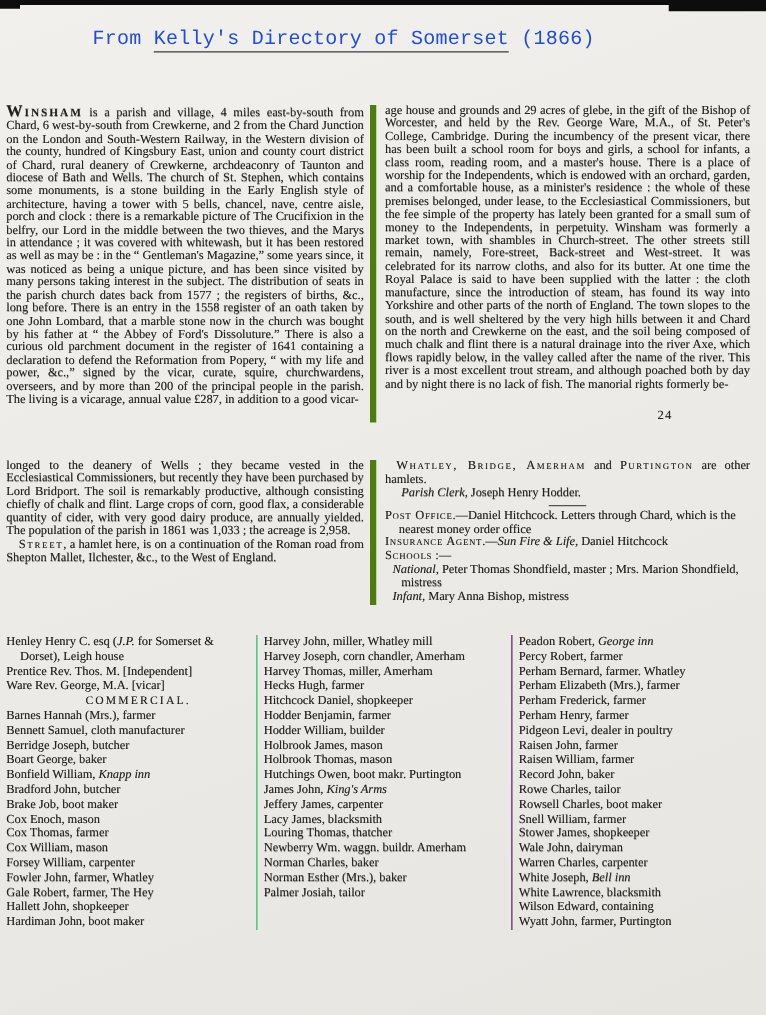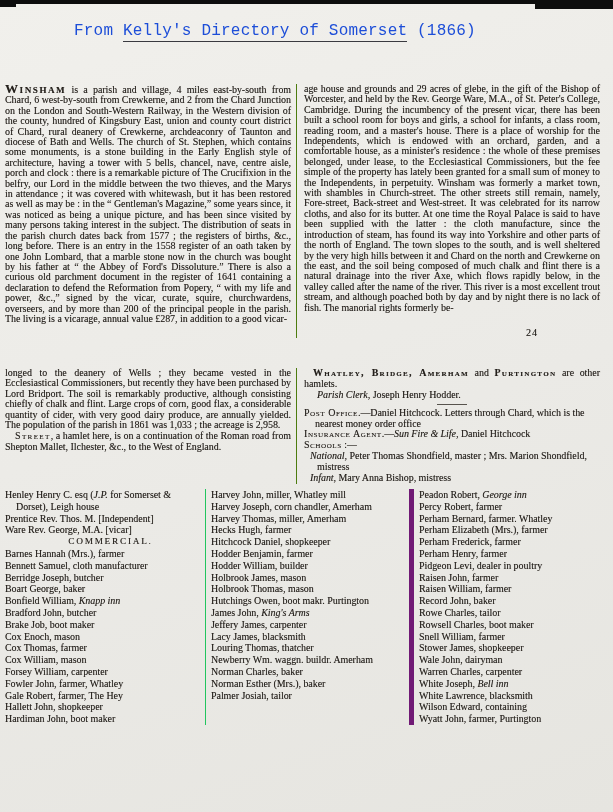--- a/index.html
+++ b/index.html
@@ -19,49 +19,49 @@
     font-family:"Liberation Mono","DejaVu Sans Mono",monospace;
     font-size:16px;color:#1d4ed8;letter-spacing:0.2px;
   }
   .title-underline{border-bottom:1.6px solid #3a3a40;padding-bottom:1px;}
 
   .article{position:absolute;top:84px;left:5px;width:601px;}
   .ink{text-shadow:0.2px 0.2px 0.4px rgba(45,38,30,0.45);}
 
   .twocol{display:flex;}
   .col-l{width:291px;padding-right:5px;box-sizing:border-box;}
-  .col-r{width:304px;padding-left:7px;box-sizing:border-box;border-left:1px solid #4d7c0f;}
+  .col-r{width:304px;padding-left:7px;box-sizing:border-box;border-left:5px solid #4d7c0f;}
   .para{font-size:9.9px;line-height:10.4px;text-align:justify;}
 
   .seg-n{}
   .seg-i{font-style:italic;}
   .seg-bi{font-weight:normal;font-style:italic;}
   .seg-sc{font-variant:small-caps;letter-spacing:0.6px;}
-  .seg-schdr{font-variant:small-caps;font-weight:bold;letter-spacing:1.3px;}
+  .seg-schdr{font-variant:small-caps;font-weight:normal;letter-spacing:1.3px;}
   .seg-lead{font-variant:small-caps;font-weight:bold;font-size:13px;letter-spacing:1.6px;}
   .seg-lead2{font-variant:small-caps;letter-spacing:1.4px;}
   .seg-hdr{display:block;text-align:center;text-indent:0;letter-spacing:1.8px;font-size:9.2px;}
 
   .pagenum{font-size:10px;text-align:right;padding-right:62px;margin-top:14px;letter-spacing:1px;}
 
   .block2{margin-top:30px;}
   .p-street{text-indent:10px;margin-top:1px;}
 
   .info-line{font-size:9.9px;line-height:10.9px;}
   .hamlets{text-align:justify;text-indent:9px;}
   .parish-clerk{text-indent:13px;}
   .mini-rule{width:30px;border-top:1px solid #57534d;margin:3px auto 3px auto;}
   .hang{padding-left:11px;text-indent:-11px;}
   .hang2{padding-left:13px;text-indent:-7px;}
 
-  .block3{display:flex;margin-top:5px;}
+  .block3{display:flex;margin-top:24px;}
   .dcol{box-sizing:border-box;}
   .dcol1{width:200px;}
   .dcol2{width:204px;border-left:1px solid #22c55e;padding-left:5px;}
-  .dcol3{width:197px;border-left:5px solid #701a75;padding-left:5px;}
+  .dcol3{width:197px;border-left:1px solid #701a75;padding-left:5px;}
   .dir-entry{font-size:9.9px;line-height:11.8px;padding-left:11px;text-indent:-11px;}
 </style>
 </head>
 <body>
 
 <div class="scan" id="bar-top"></div>
 <div class="scan" id="bar-top-right"></div>
 <div class="scan" id="bar-top-left"></div>
 
 <div class="title-row">

